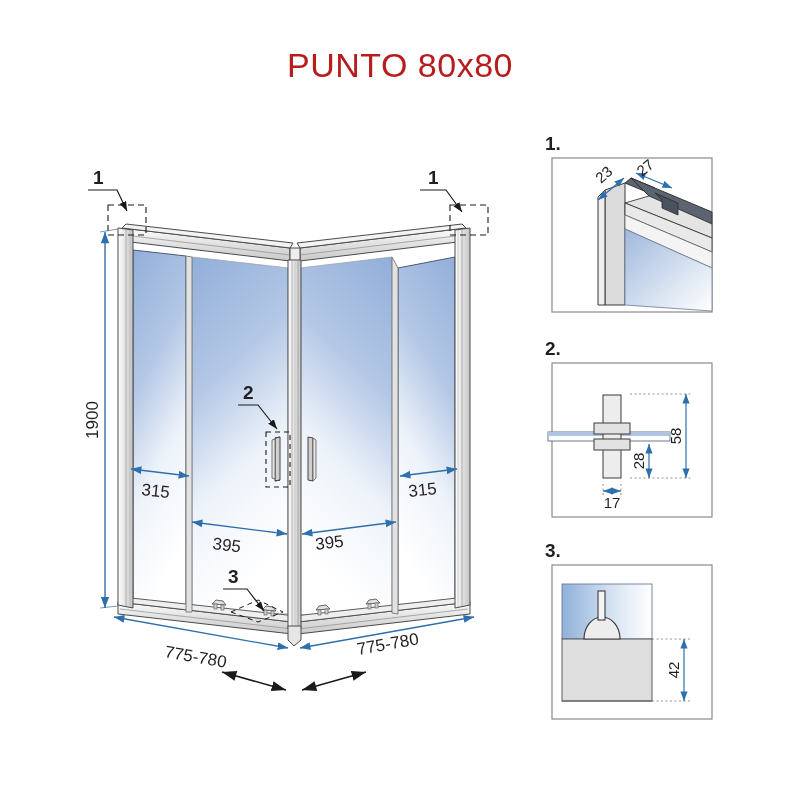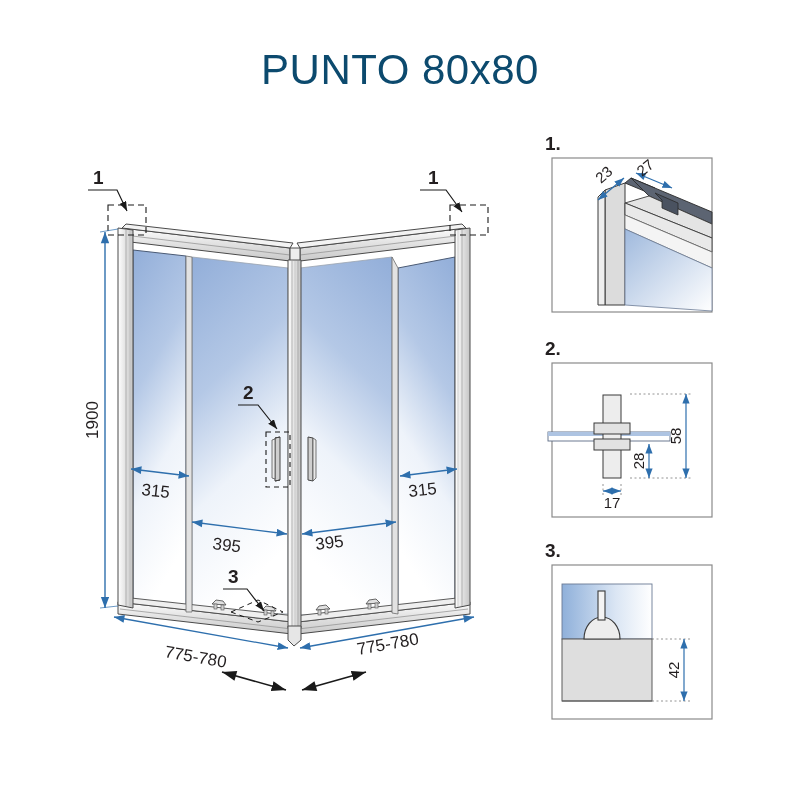--- a/index.html
+++ b/index.html
@@ -14,23 +14,23 @@
     background: #ffffff;
     font-family: "Liberation Sans", sans-serif;
     overflow: hidden;
   }
   #title {
     position: absolute;
     left: 0;
     top: 46px;
     width: 800px;
     text-align: center;
-    font-size: 42px;
+    font-size: 34px;
     font-weight: 400;
-    color: #0c4a6e;
+    color: #b91c1c;
     letter-spacing: 0.5px;
   }
   .svg-layer {
     position: absolute;
     left: 0;
     top: 0;
   }
   .dimtext {
     font-family: "Liberation Sans", sans-serif;
     font-size: 17px;

